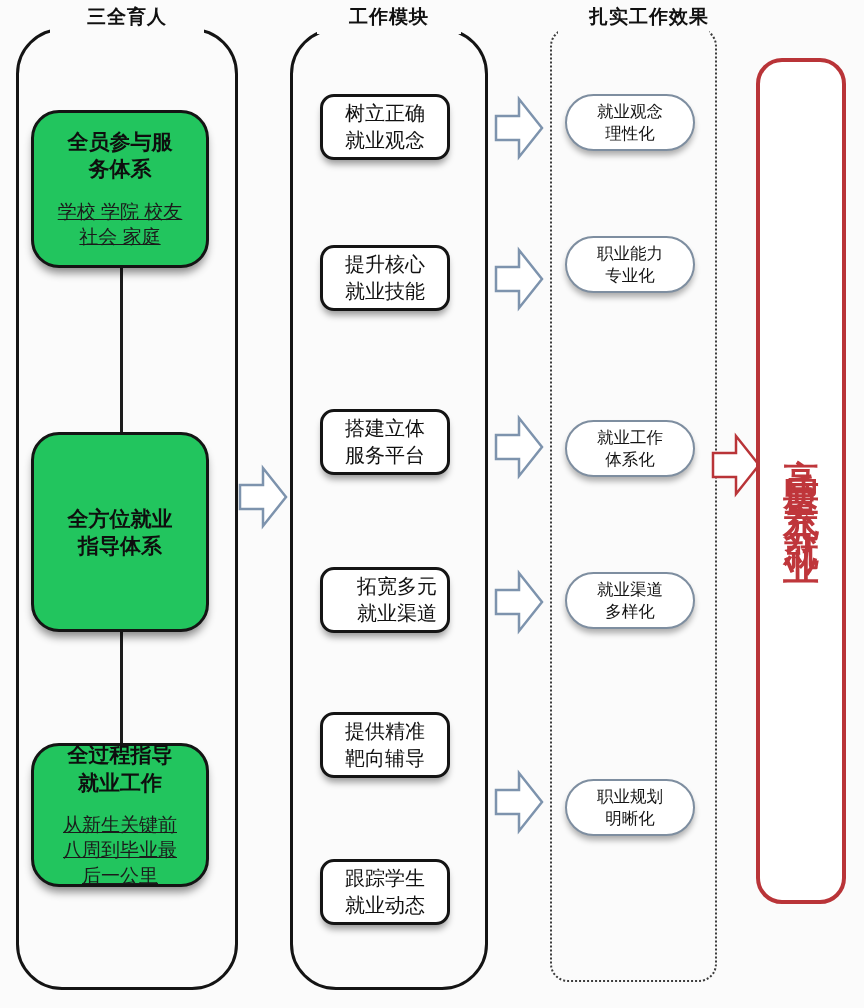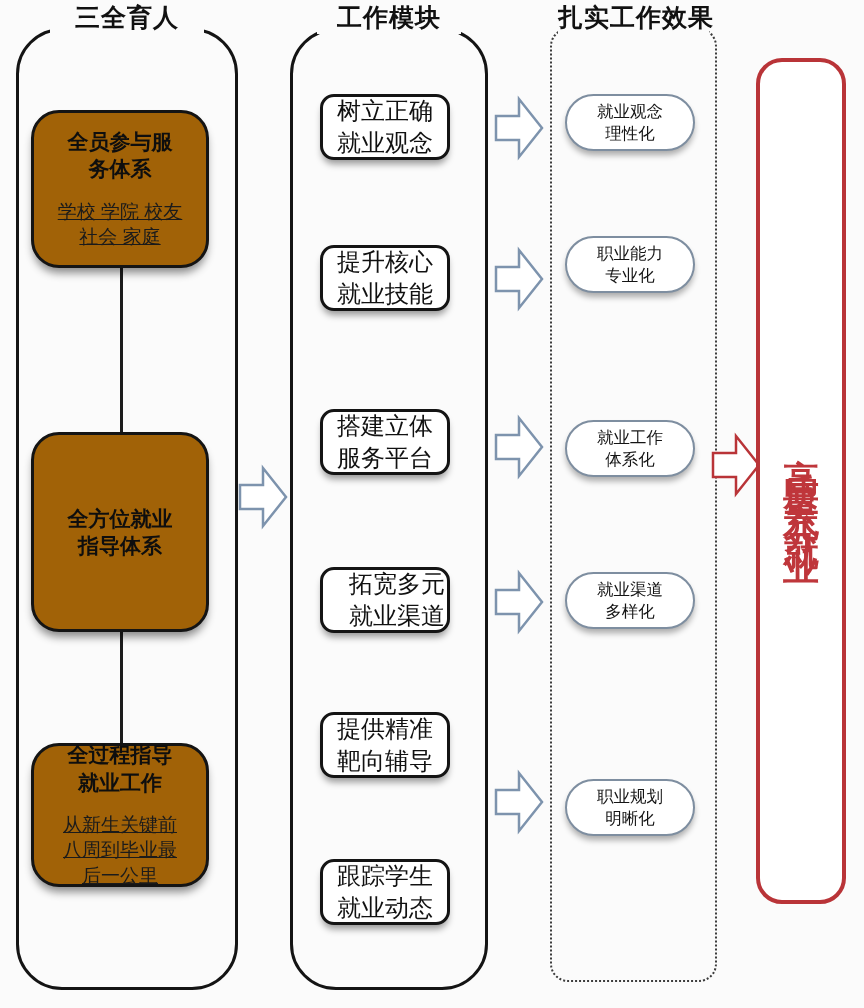--- a/index.html
+++ b/index.html
@@ -14,49 +14,49 @@
   
   .container { position:absolute; background:transparent; }
   .c1 { left:16px;  top:28px; width:222px; height:962px; border:3px solid #141414; border-radius:46px; }
   .c2 { left:290px; top:28px; width:198px; height:962px; border:3px solid #141414; border-radius:46px; }
   .c3 { left:550px; top:28px; width:167px; height:954px; border:2px dotted #3c3c3c; border-radius:18px; }
 
   
   .col-label {
     position:absolute; top:2px; height:32px; line-height:30px;
     background:#fbfbfb; text-align:center;
-    font-size:25px; font-weight:bold; letter-spacing:1px; color:#111;
+    font-size:19px; font-weight:bold; letter-spacing:1px; color:#111;
     white-space:nowrap;
   }
   .h1 { left:50px;  width:154px; }
   .h2 { left:317px; width:144px; }
-  .h3 { left:558px; width:151px; }
+  .h3 { left:558px; width:151px;text-align:right; }
 
   
   .vline { position:absolute; left:120px; top:262px; width:3px; height:488px; background:#1c1c1c; }
   .box1 {
     position:absolute; left:31px; width:178px;
-    border:3px solid #141414; border-radius:28px; background:#a16207;
+    border:3px solid #141414; border-radius:28px; background:#22c55e;
     box-shadow:0 7px 8px -2px rgba(0,0,0,0.45);
     display:flex; flex-direction:column; justify-content:center; align-items:center;
     text-align:center; gap:16px; padding:4px 4px;
   }
   .b1-1 { top:110px; height:158px; }
   .b1-2 { top:432px; height:200px; }
   .b1-3 { top:743px; height:144px; }
   .box1 .title { font-size:21px; font-weight:bold; line-height:1.3; white-space:pre-line; color:#0e0e0e; }
   .box1 .subtitle { font-size:19px; font-weight:400; line-height:1.35; white-space:pre-line; color:#1b1b1b;text-decoration:underline; }
 
   
   .wbox {
     position:absolute; left:320px; width:130px; height:66px;
     border:3px solid #141414; border-radius:14px; background:#ffffff;
     box-shadow:0 6px 7px -2px rgba(0,0,0,0.4);
     display:flex; align-items:center; justify-content:center; text-align:center;
-    font-size:24px; font-weight:500; line-height:1.35; white-space:pre-line; color:#111;
+    font-size:20px; font-weight:500; line-height:1.35; white-space:pre-line; color:#111;
   }
   .w1 { top:94px; }  .w2 { top:245px; } .w3 { top:409px; }
   .w4 { top:567px;padding-left:24px; } .w5 { top:712px; } .w6 { top:859px; }
 
   
   .pill {
     position:absolute; left:565px; width:130px; height:57px;
     border:2px solid #7e8ea0; border-radius:29px; background:#ffffff;
     box-shadow:0 5px 6px -1px rgba(0,0,0,0.33);
     display:flex; align-items:center; justify-content:center; text-align:center;

